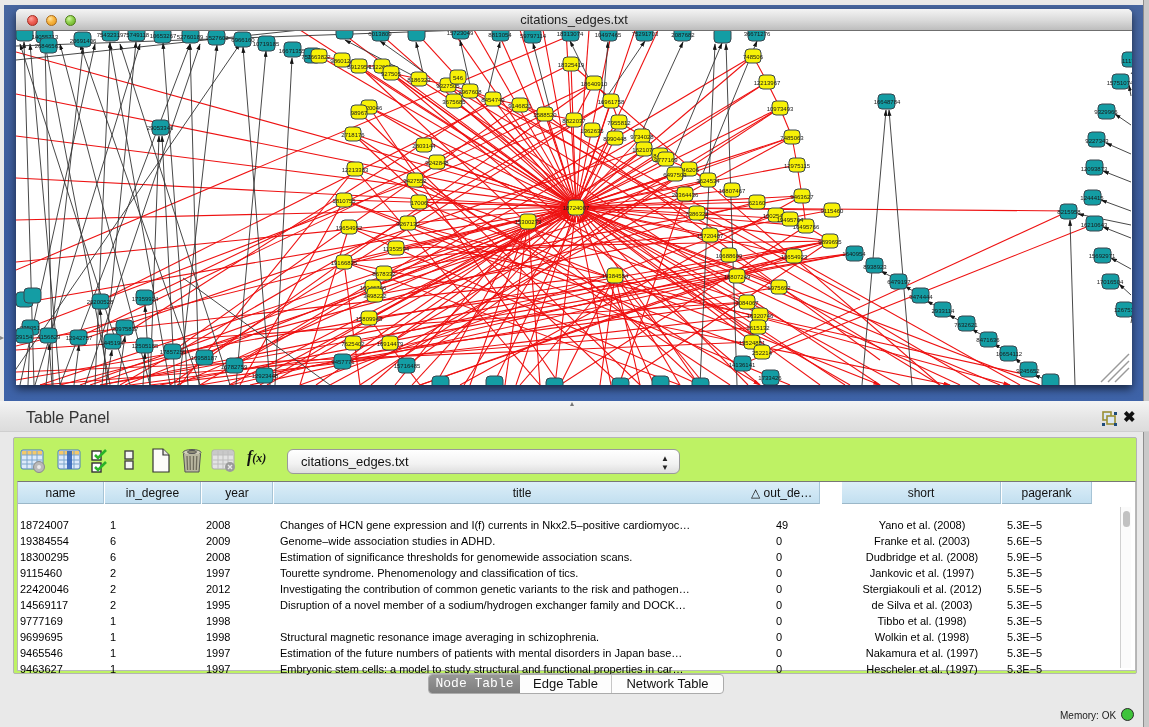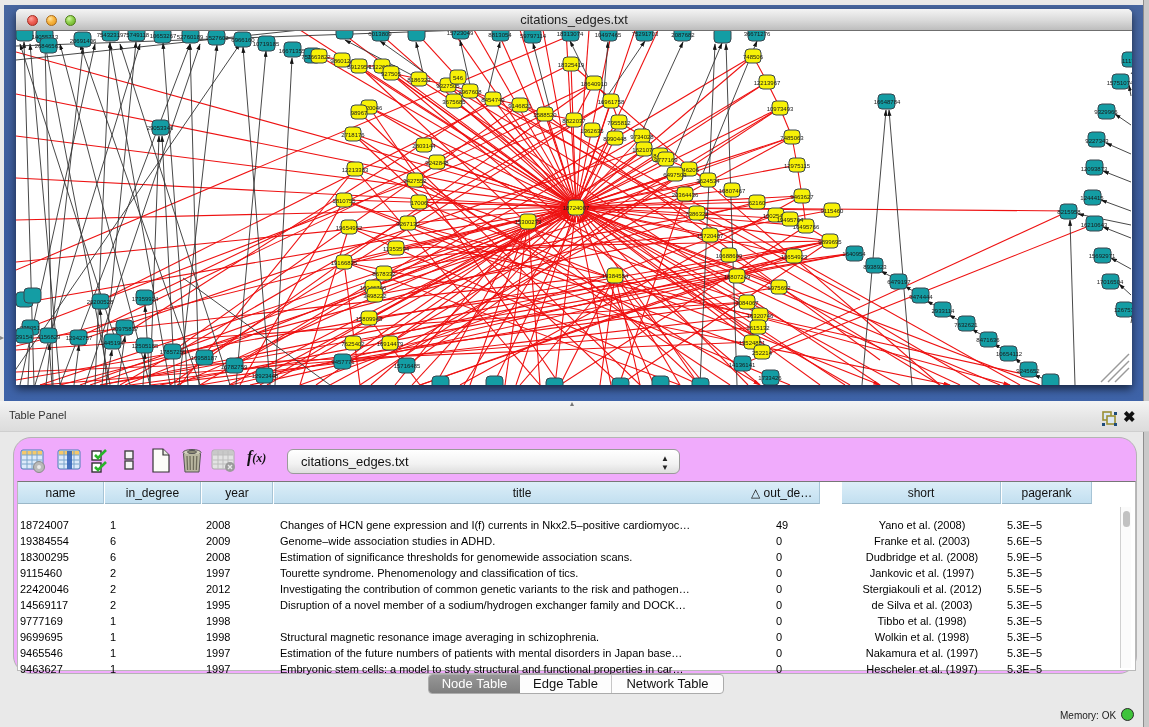--- a/index.html
+++ b/index.html
@@ -5,39 +5,39 @@
 #frame { position:absolute; left:4px; top:5px; width:1139px; height:396px; background:linear-gradient(180deg,#4766a0,#3b5b9d 55%,#3e63a8); }
 #win { position:absolute; left:12px; top:4px; width:1116px; height:376px; border-radius:5px 5px 0 0; background:#fff; box-shadow:0 4px 9px rgba(0,0,0,.6); }
 #tbar { position:absolute; left:0; top:0; width:100%; height:22px; border-radius:5px 5px 0 0; background:linear-gradient(#f4f4f4,#d9d9d9 55%,#bdbdbd); border-bottom:1px solid #6f6f6f; }
 #tbar .title { text-align:center; font-size:13px; color:#222; line-height:21px; }
 .tl { position:absolute; top:5.5px; width:11px; height:11px; border-radius:50%; }
 #tl1 { left:11px; background:radial-gradient(circle at 35% 30%, #ffa49d, #ee6156 45%, #d03b30); border:.5px solid #a52b20;}
 #tl2 { left:30px; background:radial-gradient(circle at 35% 30%, #ffe5a0, #f8b43e 45%, #dd9522); border:.5px solid #ad6a14;}
 #tl3 { left:49px; background:radial-gradient(circle at 35% 30%, #d2f8a2, #8ed04c 45%, #65a71e); border:.5px solid #4d7d17;}
 #sidebar-r { position:absolute; left:1143px; top:0px; width:6px; height:727px; background:#c9c9c9; border-left:1px solid #8e8e8e; }
 #tp-head { position:absolute; left:0; top:401px; width:1149px; height:31px; background:linear-gradient(#f4f4f4,#e4e4e4 60%,#dcdcdc); border-bottom:1px solid #cfcfcf; }
-#tp-head .t { position:absolute; left:9px; top:8px; font-size:11px; color:#333; }
+#tp-head .t { position:absolute; left:26px; top:8px; font-size:16px; color:#333; }
 #tp-arrow { position:absolute; left:570px; top:399px; font-size:8px; color:#777; }
 #closex { position:absolute; left:1123px; top:408px; font-size:15px; font-weight:bold; color:#111; }
-#panel { position:absolute; left:13px; top:437px; width:1124px; height:237px; background:#f0abfc; border:1px solid #b4b4b4; border-radius:18px; }
+#panel { position:absolute; left:13px; top:437px; width:1124px; height:237px; background:#bef264; border:1px solid #b4b4b4; border-radius:2px; }
 #toolbar { position:absolute; left:0; top:0; width:100%; height:46px; }
 #combo { position:absolute; left:273px; top:11px; width:393px; height:25px; border:1px solid #9a9a9a; border-radius:6px; background:linear-gradient(#ffffff,#f2f2f2 60%,#dedede); font-size:13px; color:#111; line-height:24px; padding-left:13px; }
 #combo .arr { position:absolute; right:10px; font-size:8px; color:#222; line-height:9px; top:4px; }
 #tablewrap { position:absolute; left:3px; top:43px; width:1119px; height:190px; background:#fff; border:1px solid #b9b9b9; border-top:1.5px solid #777; }
 #thead { position:relative; height:35px; background:#fff; font-size:12px; color:#111; }
 #thead div { position:absolute; top:0; height:22px; line-height:22px; text-align:center; border-right:1px solid #a6c4d6; border-bottom:1px solid #9bb7c8; background:linear-gradient(#dceef8,#c2dff0); }
 .tr { position:relative; height:16px; font-size:11px; color:#000; white-space:nowrap; }
 .tr div { position:absolute; top:0; height:16px; line-height:16px; overflow:hidden; }
 .c0 { left:2px; width:84px; } .c1 { left:92px; width:95px; } .c2 { left:188px; width:68px; }
 .c3 { left:262px; width:480px; } .c4 { left:758px; width:60px; } .c5 { left:824px; width:160px; text-align:center; }
 .c6 { left:989px; width:90px; }
 #vsb { position:absolute; left:1102px; top:25px; width:11px; height:161px; background:#fbfbfb; border-left:1px solid #d0d0d0; }
 #vsb .th { position:absolute; left:2px; top:4px; width:7px; height:16px; background:#c2c2c2; border-radius:4px; }
 #tabs { position:absolute; left:428px; top:674px; width:296px; height:20px; background:#fdfdfd; border:1px solid #ababab; border-radius:4px; font-size:13px; }
-#tabs .seg1 { position:absolute; left:0; top:0; width:91px; height:18px; background:linear-gradient(#979797,#7e7e7e); border-radius:3px 0 0 3px; color:#fff; text-align:center; line-height:18px; }
+#tabs .seg1 { position:absolute; left:0; top:0; width:91px; height:18px; background:linear-gradient(#979797,#7e7e7e); border-radius:3px 0 0 3px; color:#fff; text-align:center; line-height:18px;font-family:Liberation Mono, monospace; }
 #tabs .seg2 { position:absolute; left:91px; top:0; width:92px; height:18px; color:#111; text-align:center; line-height:18px; border-right:1px solid #c6c6c6; }
 #tabs .seg3 { position:absolute; left:183px; top:0; width:111px; height:18px; color:#111; text-align:center; line-height:18px; }
 #mem { position:absolute; left:1060px; top:710px; font-size:10px; color:#222; }
 #memdot { position:absolute; left:1121px; top:708px; width:13px; height:13px; border-radius:50%; background:#3fc43b; border:1.5px solid #2a2a2a; }
 .icon { position:absolute; top:10px; }
 #leftnotch { position:absolute; left:0px; top:333px; font-size:8px; color:#888; }
 </style></head><body>
 <div id="frame">
   <div id="win">
     <div id="tbar">

